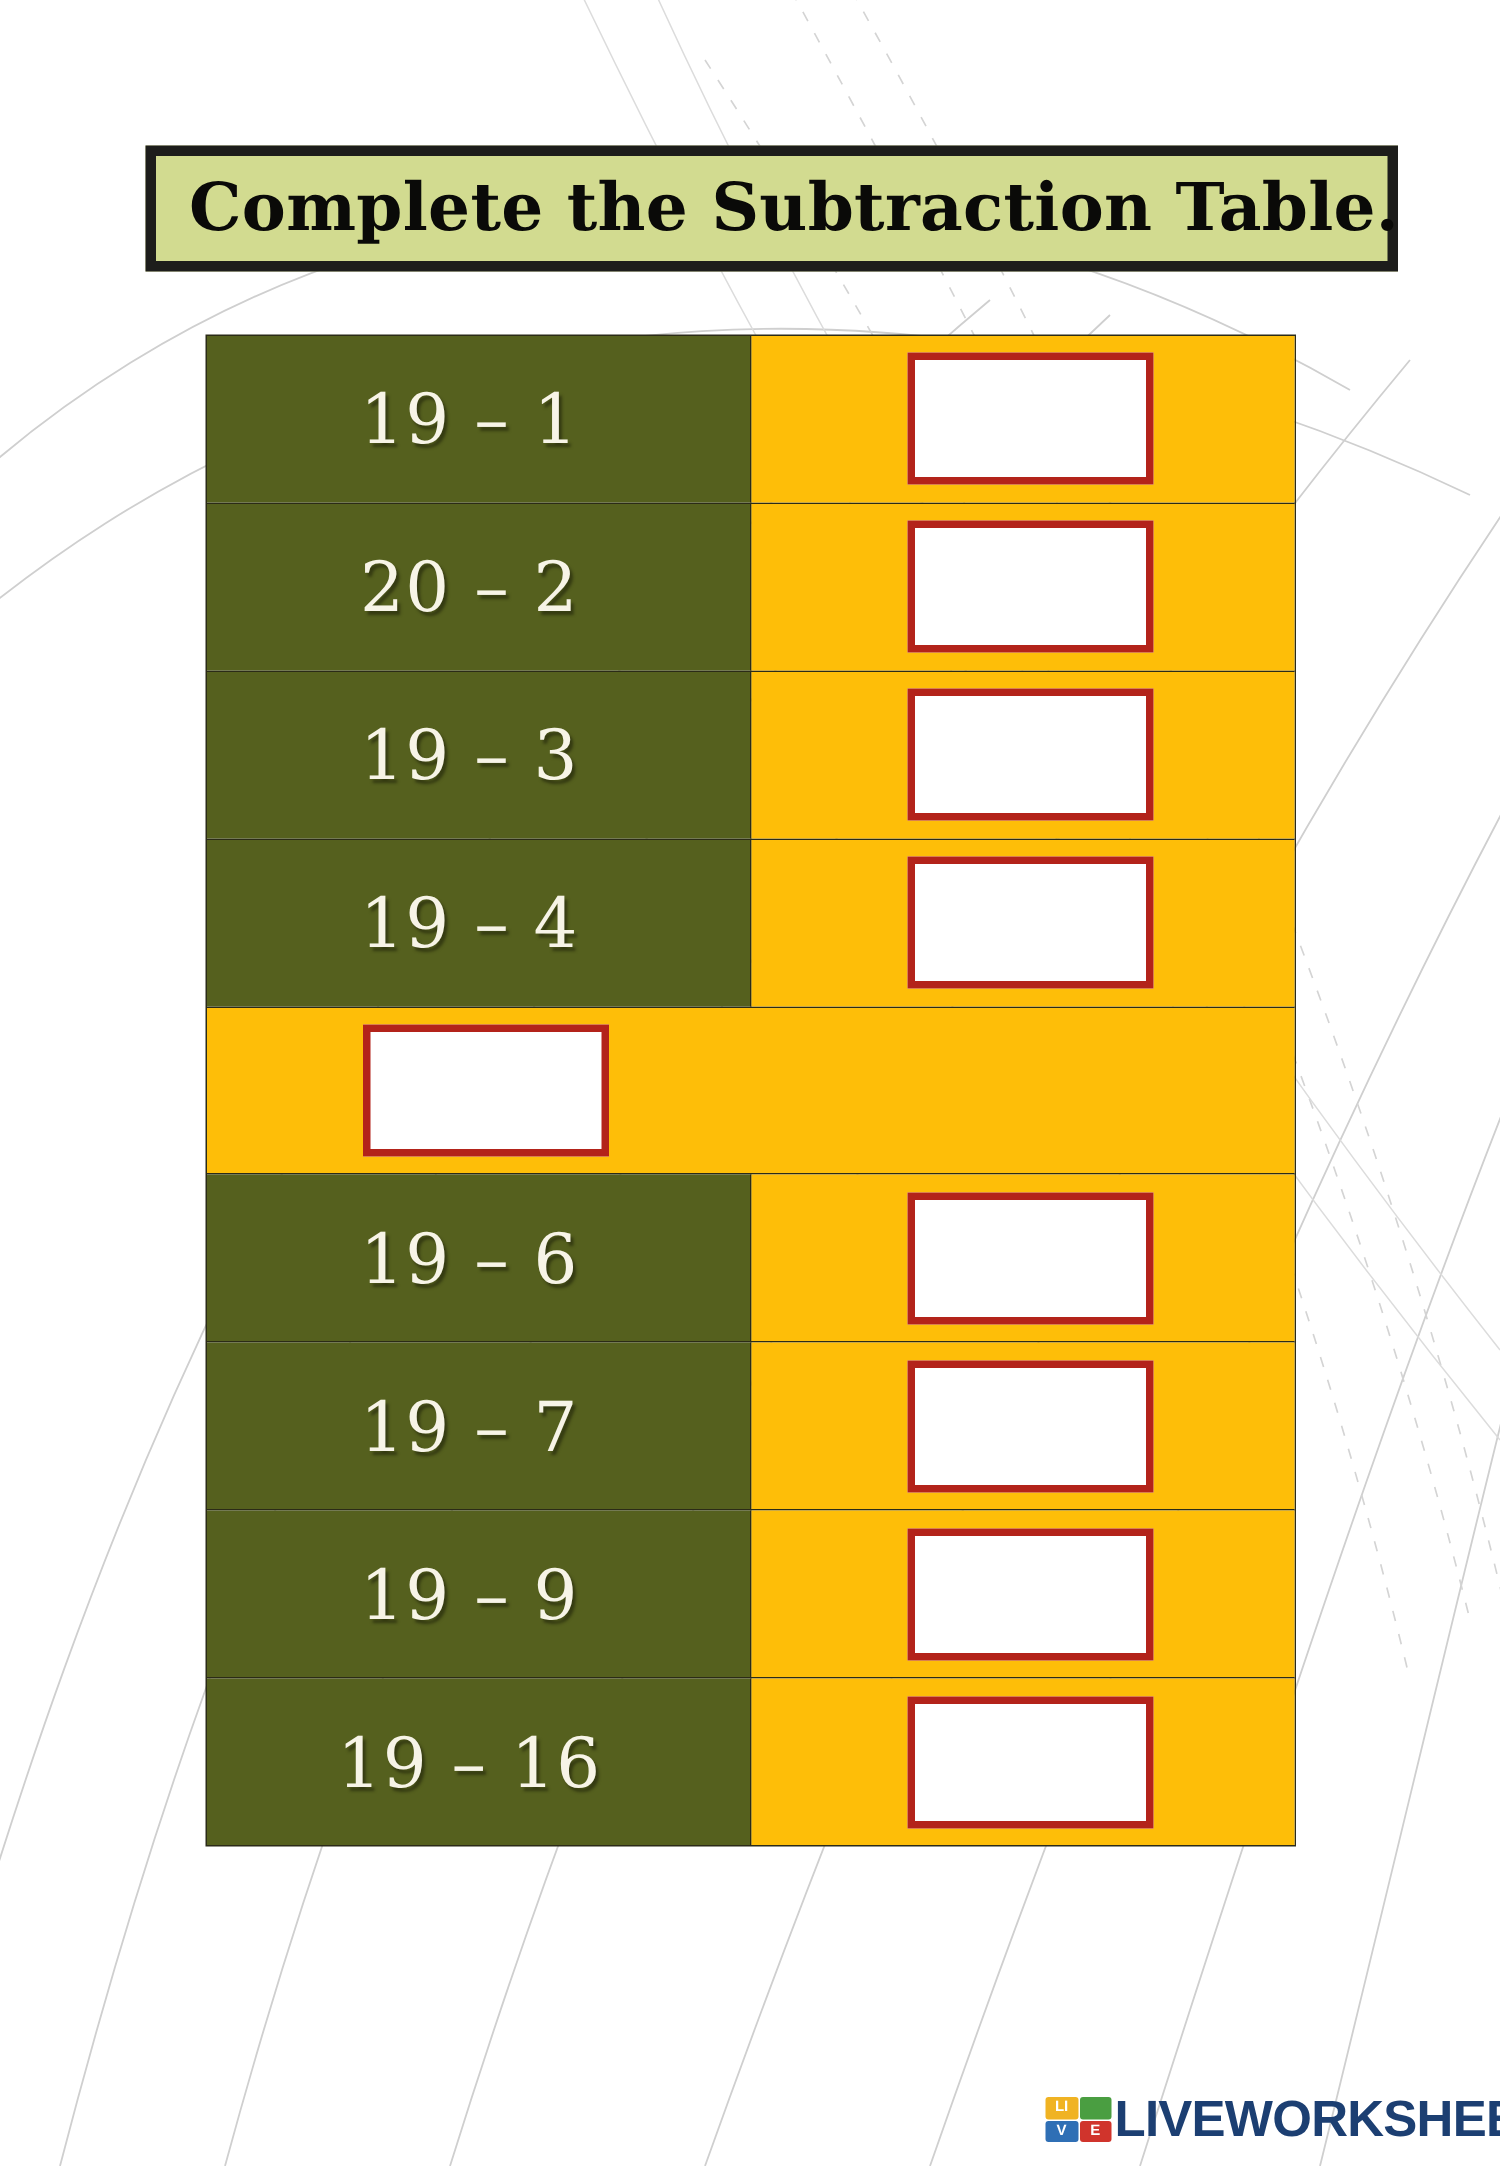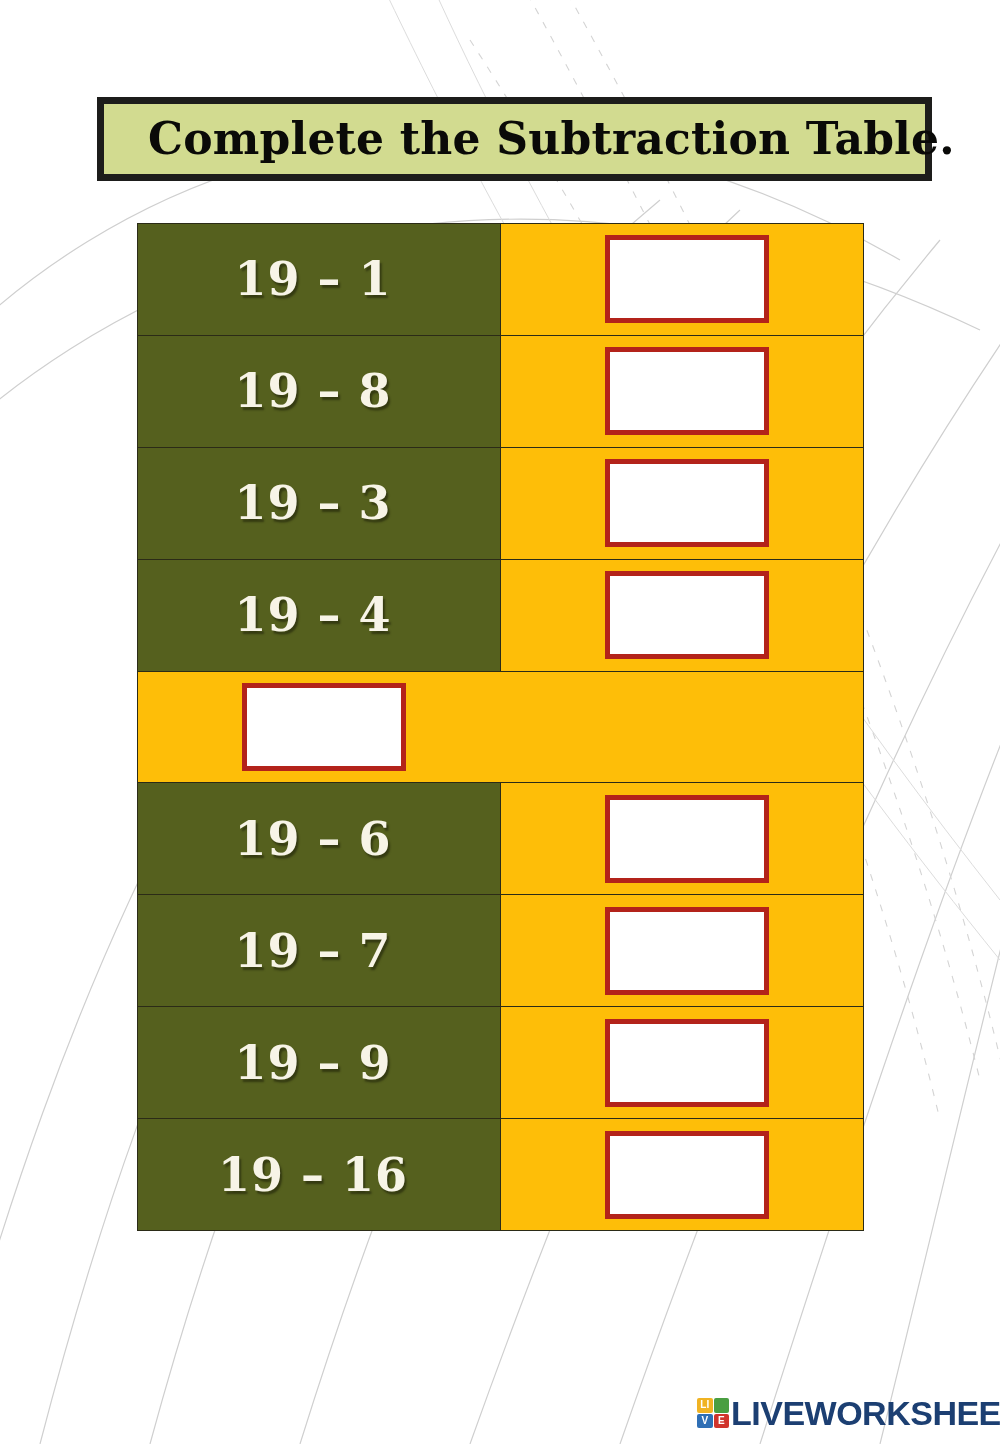--- a/index.html
+++ b/index.html
@@ -40,21 +40,20 @@
   }
   #title-text {
     font-family: "DejaVu Serif", "Liberation Serif", serif;
     font-weight: bold;
     font-size: 44px;
     line-height: 1;
     color: #0a0a08;
     letter-spacing: 0.2px;
     padding-left: 22px;
     white-space: nowrap;
-    margin-left: 22px;
   }
 
   
   #subtraction-table {
     position: absolute;
     left: 137px;
     top: 223px;
     width: 727px;
     height: 1008px;
     z-index: 3;
@@ -77,21 +76,21 @@
     background: #55601e;
     box-sizing: border-box;
     border-right: 1px solid #2b2b17;
     display: flex;
     align-items: center;
     justify-content: center;
     position: relative;
   }
   .expression-text {
     font-family: "DejaVu Serif", "Liberation Serif", serif;
-    font-weight: bold;
+    font-weight: normal;
     font-size: 46px;
     line-height: 1;
     color: #f7f4e7;
     letter-spacing: 1px;
     text-shadow: 2px 3px 2px rgba(25,28,8,0.55);
     white-space: nowrap;
     transform: translateX(-6px);
   }
 
   .cell-answer {
@@ -121,21 +120,21 @@
   
   #lw-logo {
     position: absolute;
     left: 697px;
     top: 1396px;
     display: flex;
     align-items: center;
     z-index: 4;
   }
   #lw-mark {
-    width: 32px;
+    width: 44px;
     height: 30px;
     display: grid;
     grid-template-columns: 1fr 1fr;
     grid-template-rows: 1fr 1fr;
     gap: 1px;
     margin-right: 2px;
   }
   #lw-mark span {
     font-family: "Liberation Sans", sans-serif;
     font-weight: bold;
@@ -198,21 +197,21 @@
     <div class="cell-expression">
       <span class="expression-text">19 – 1</span>
     </div>
     <div class="cell-answer">
       <input class="answer-box" type="text" placeholder="" style="">
     </div>
   </div>
 
   <div class="table-row">
     <div class="cell-expression">
-      <span class="expression-text">19 – 8</span>
+      <span class="expression-text">20 – 2</span>
     </div>
     <div class="cell-answer">
       <input class="answer-box" type="text" placeholder="" style="">
     </div>
   </div>
 
   <div class="table-row">
     <div class="cell-expression">
       <span class="expression-text">19 – 3</span>
     </div>

